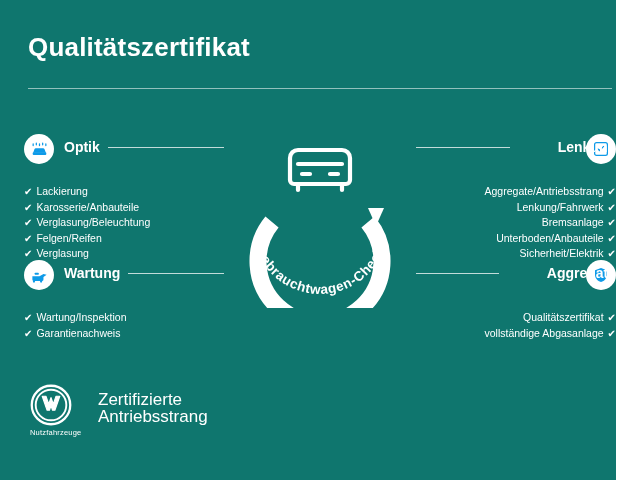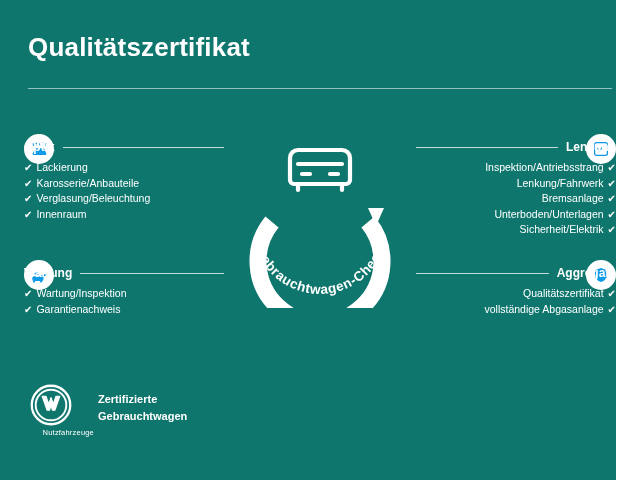--- a/index.html
+++ b/index.html
@@ -57,32 +57,33 @@
 
   .sec-head {
     display: flex;
     align-items: center;
     gap: 8px;
     height: 22px;
   }
   .col-right .sec-head { justify-content: flex-end; }
 
   .sec-title {
-    font-size: 12px;
+    font-size: 14px;
     font-weight: bold;
     white-space: nowrap;
+    padding-left: 40px;
   }
   .sec-line {
     flex: 1 1 auto;
     height: 1px;
     background: rgba(255,255,255,0.75);
   }
 
   .items {
-    margin-top: 2px;
+    margin-top: 26px;
     list-style: none;
     padding: 0;
   }
   .items li {
     font-size: 10.5px;
     line-height: 15.5px;
     white-space: nowrap;
   }
   .chk { font-size: 10px; }
   .col-left .items li .chk { margin-right: 4px; }
@@ -133,27 +134,27 @@
     display: flex;
     align-items: center;
     gap: 14px;
   }
   .vw-logo { position: relative; width: 54px; height: 54px; }
   .vw-sub {
     position: absolute;
     left: 0;
     top: 44px;
     width: 64px;
-    text-align: right;
+    text-align: left;
     font-size: 7.5px;
     letter-spacing: 0.2px;
   }
   .footer-text {
-    font-size: 11px;
-    font-weight: bold;
+    font-size: 17px;
+    font-weight: normal;
     line-height: 17px;
     padding-bottom: 6px;
   }
 </style>
 </head>
 <body>
 
 <div class="page">
 
   <div class="title">Qualitätszertifikat</div>
@@ -191,45 +192,46 @@
 
   <div class="col col-left sec-optik">
     <div class="sec-head">
       <span class="sec-title">Optik</span>
       <span class="sec-line"></span>
     </div>
     <ul class="items">
       <li><span class="chk">✔</span><span>Lackierung</span></li>
       <li><span class="chk">✔</span><span>Karosserie/Anbauteile</span></li>
       <li><span class="chk">✔</span><span>Verglasung/Beleuchtung</span></li>
-      <li><span class="chk">✔</span><span>Innenraum</span></li>
+      <li><span class="chk">✔</span><span>Felgen/Reifen</span></li>
+      <li><span class="chk">✔</span><span>Verglasung</span></li>
     </ul>
   </div>
 
   <div class="col col-left sec-wartung">
     <div class="sec-head">
       <span class="sec-title">Wartung</span>
       <span class="sec-line"></span>
     </div>
     <ul class="items">
       <li><span class="chk">✔</span><span>Wartung/Inspektion</span></li>
       <li><span class="chk">✔</span><span>Garantienachweis</span></li>
     </ul>
   </div>
 
   <div class="col col-right sec-technik">
     <div class="sec-head">
       <span class="sec-line"></span>
       <span class="sec-title">Lenkung</span>
     </div>
     <ul class="items">
-      <li><span>Inspektion/Antriebsstrang</span><span class="chk">✔</span></li>
+      <li><span>Aggregate/Antriebsstrang</span><span class="chk">✔</span></li>
       <li><span>Lenkung/Fahrwerk</span><span class="chk">✔</span></li>
       <li><span>Bremsanlage</span><span class="chk">✔</span></li>
-      <li><span>Unterboden/Unterlagen</span><span class="chk">✔</span></li>
+      <li><span>Unterboden/Anbauteile</span><span class="chk">✔</span></li>
       <li><span>Sicherheit/Elektrik</span><span class="chk">✔</span></li>
     </ul>
   </div>
 
   <div class="col col-right sec-garantie">
     <div class="sec-head">
       <span class="sec-line"></span>
       <span class="sec-title">Aggregate</span>
     </div>
     <ul class="items">
@@ -265,17 +267,17 @@
     <div class="vw-logo">
       <svg width="42" height="42" viewBox="0 0 48 48">
         <circle cx="24" cy="24" r="22" fill="none" stroke="#ffffff" stroke-width="2.6"></circle>
         <circle cx="24" cy="24" r="17.5" fill="none" stroke="#ffffff" stroke-width="2.2"></circle>
         <path d="M14 14 l4.2 0 l3.2 9 l2.6 -7.4 l2.6 7.4 l3.2 -9 l4.2 0 l-5.6 16 l-2.6 0 l-1.8 -5.4 l-1.8 5.4 l-2.6 0 z" fill="#ffffff" stroke="#ffffff" stroke-width="1.4" stroke-linejoin="round"></path>
       </svg>
       <div class="vw-sub">Nutzfahrzeuge</div>
     </div>
     <div class="footer-text">
       <div>Zertifizierte</div>
-      <div>Gebrauchtwagen</div>
+      <div>Antriebsstrang</div>
     </div>
   </div>
 
 </div>
 
 </body></html>

